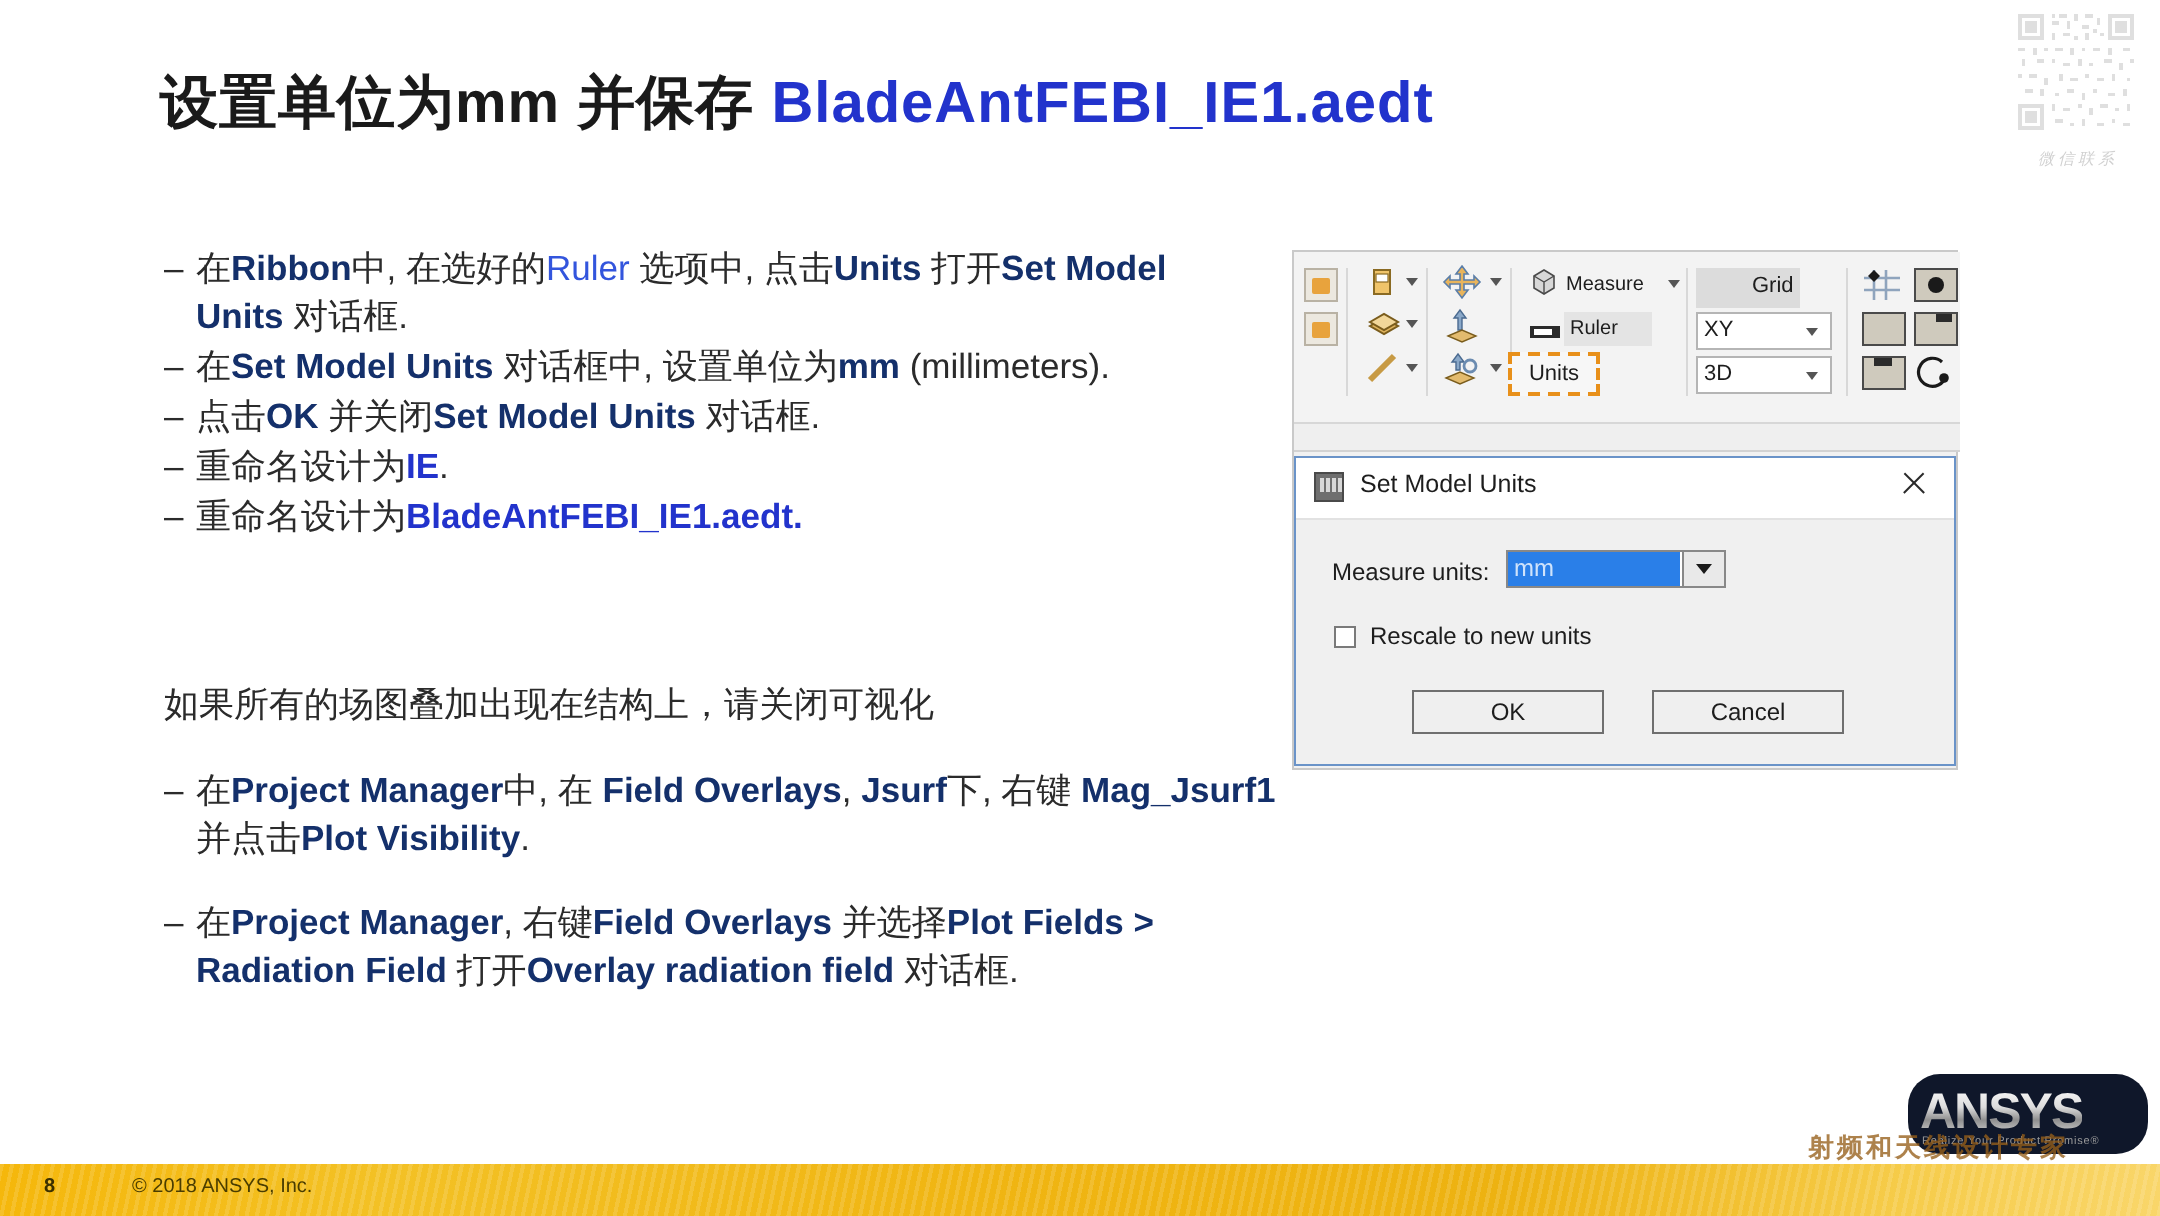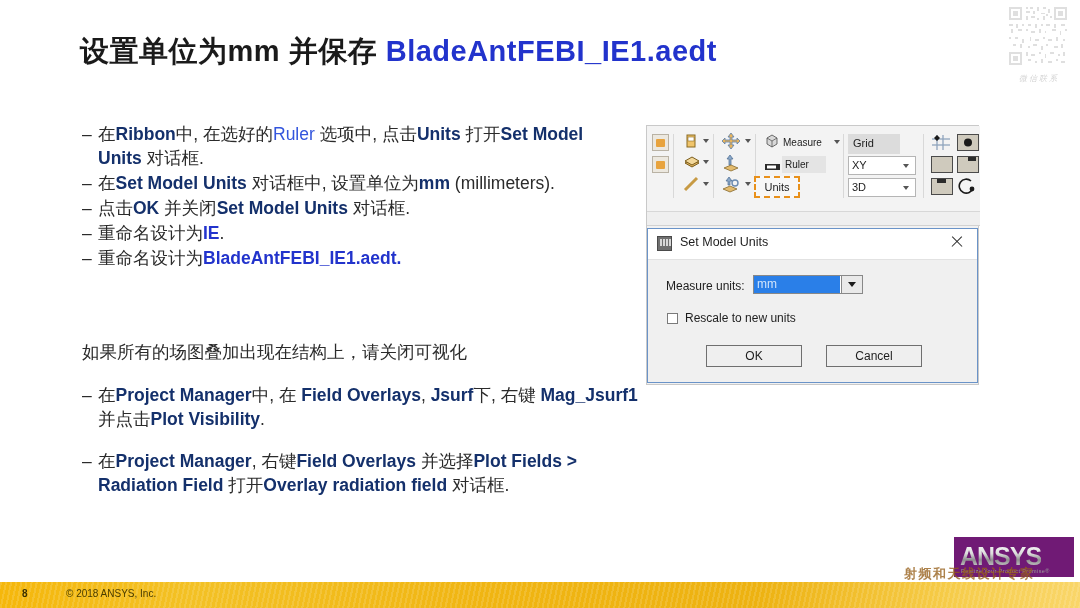--- a/index.html
+++ b/index.html
@@ -86,21 +86,21 @@
 
   .combo{
     position:absolute;width:68px;height:19px;background:#ffffff;
     border:1px solid #b5b5b5;box-sizing:border-box;
     font-size:11px;color:#1d1d1d;line-height:17px;padding-left:3px;
   }
   .combo .ar{position:absolute;right:6px;top:7px;}
 
   .grid-chip{
     position:absolute;width:52px;height:20px;background:#dcdcdc;
-    font-size:11px;color:#1d1d1d;line-height:18px;padding-left:5px;box-sizing:border-box;
+    font-size:11px;color:#1d1d1d;line-height:18px;padding-left:28px;box-sizing:border-box;
   }
 
   .panel-btn{position:absolute;width:22px;height:17px;background:#cfcabd;border:1px solid #4a4a4a;box-sizing:border-box;}
 
   
   .dlg{
     position:absolute;left:647px;top:228px;width:331px;height:155px;
     background:#f0f0f0;border:1px solid #6a93c8;box-sizing:border-box;
   }
   .dlg-tb{
@@ -142,21 +142,21 @@
   .footer:after{
     content:"";position:absolute;left:0;top:0;width:100%;height:100%;
     background:repeating-linear-gradient(102deg,rgba(255,255,255,.13) 0 2px,rgba(255,255,255,0) 2px 5px);
   }
   .pg{position:absolute;left:22px;top:6px;font-size:10px;color:#3b3000;font-weight:bold;z-index:2;}
   .cpy{position:absolute;left:66px;top:6px;font-size:10px;color:#4a3d00;z-index:2;}
 
   
   .logo{
     position:absolute;right:6px;bottom:31px;width:120px;height:40px;
-    background:#701a75;overflow:hidden;
+    background:#0f172a;overflow:hidden;border-radius:16px;
   }
   .logo-txt{
     position:absolute;left:6px;top:5px;
     font-size:25px;font-weight:bold;letter-spacing:-1px;
     background:linear-gradient(180deg,#ffffff 0%,#dcdcdc 40%,#8f8f8f 62%,#efefef 100%);
     -webkit-background-clip:text;background-clip:text;color:transparent;
   }
   .logo-sub{position:absolute;left:7px;bottom:3px;font-size:5.5px;color:#9a9a9a;letter-spacing:.4px;}
 
   .wm{position:absolute;right:8px;bottom:24px;width:168px;height:52px;z-index:3;pointer-events:none;}

